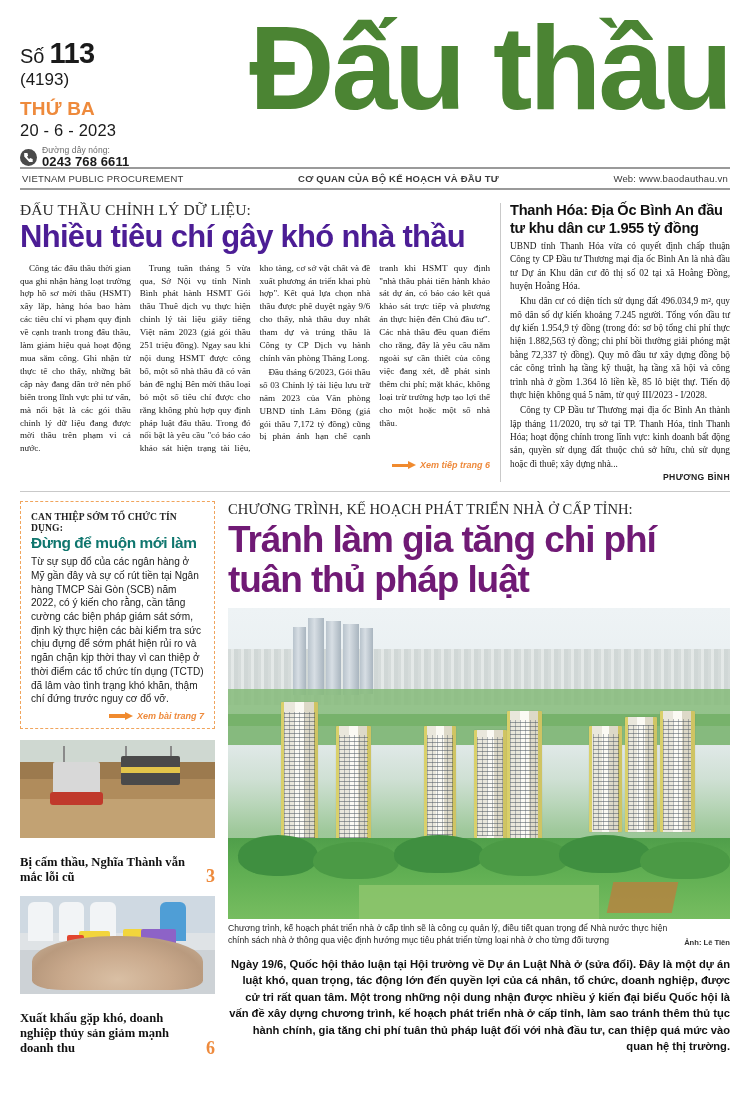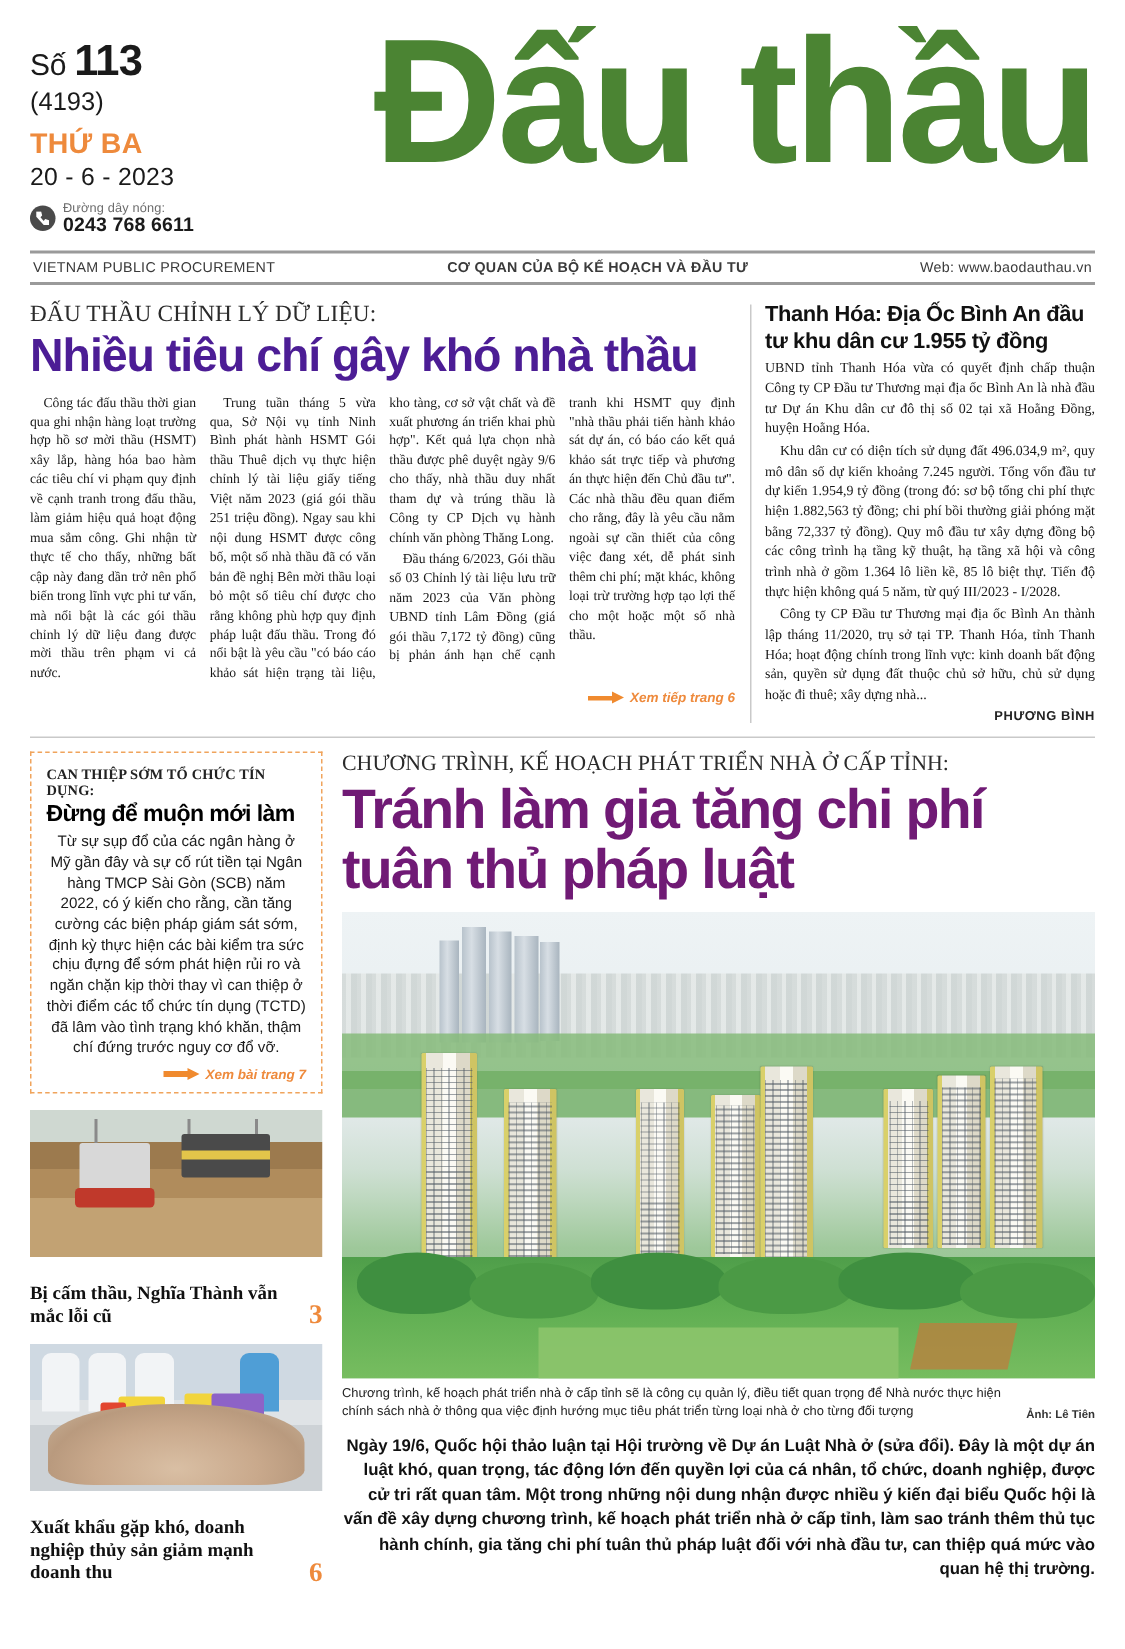--- a/index.html
+++ b/index.html
@@ -8,21 +8,21 @@
     width: 750px; height: 1099px;
     background: #ffffff;
     font-family: "Liberation Serif", serif;
     overflow: hidden;
   }
   .page { position: relative; width: 750px; height: 1099px; background:#fff; padding: 0 20px; }
 
   
   .masthead { display: flex; align-items: flex-start; height: 165px; padding-top: 18px; }
   .mast-left { width: 148px; flex: 0 0 148px; padding-top: 8px; }
-  .mast-issue { font-family: "Liberation Sans", sans-serif; font-size: 20px; color:#1a1a1a; line-height: 1.05; letter-spacing:-0.2px;}
+  .mast-issue { font-family: "Liberation Sans", sans-serif; font-size: 20px; color:#1a1a1a; line-height: 1.05; letter-spacing:-0.2px;margin-top:12px;}
   .mast-issue b { font-size: 29px; font-weight: 700; letter-spacing: -0.5px; }
   .mast-code { font-family:"Liberation Sans", sans-serif; font-size: 17px; color:#1a1a1a; line-height:1.25; margin-top:1px;}
   .mast-day { font-family:"Liberation Sans", sans-serif; font-size:19px; font-weight:700; color:#ee8a3c; margin-top:7px; letter-spacing:0.2px;}
   .mast-date { font-family:"Liberation Sans", sans-serif; font-size:16.5px; color:#1a1a1a; margin-top:1px; letter-spacing:0.2px;}
   .mast-hot { display:flex; align-items:center; gap:5px; margin-top:6px; }
   .phone-circle { width:17px; height:17px; border-radius:50%; background:#4a4a4a; position:relative; flex:0 0 17px;}
   .phone-circle::before{
     content:""; position:absolute; left:4.2px; top:3.6px; width:8.5px; height:9.5px;
     background:#fff;
     clip-path: polygon(0% 0%, 38% 0%, 46% 30%, 33% 42%, 58% 68%, 70% 55%, 100% 64%, 100% 100%, 62% 100%, 0% 38%);
@@ -94,25 +94,25 @@
   .low-left { width:195px; flex:0 0 195px; }
   .low-right { flex:1; padding-left:13px; }
 
   .dashbox { border:1.4px dashed #f0a45c; padding:9px 10px 7px 10px; }
   .dashbox .dk {
     font-family:"Liberation Serif", serif; font-size:9.6px; color:#222;
     font-weight:700; letter-spacing:0.1px; font-variant:small-caps; text-transform:uppercase;
   }
   .dashbox .dh {
     font-family:"Liberation Sans", sans-serif; font-weight:700; font-size:15.4px;
-    color:#000000; margin-top:2px; letter-spacing:-0.4px; line-height:1.1;
+    color:#0f766e; margin-top:2px; letter-spacing:-0.4px; line-height:1.1;
   }
   .dashbox .dp {
     font-family:"Liberation Sans", sans-serif; font-size:10.1px; line-height:1.36;
-    color:#1b1b1b; text-align:center; margin-top:3px;
+    color:#1b1b1b; text-align:left; margin-top:3px;
   }
 
   .promo { margin-top:11px; }
   .promo .ph { width:100%; height:98px; overflow:hidden; position:relative; }
   .promo .prow { display:flex; align-items:flex-start; justify-content:space-between; margin-top:17px; gap:6px; }
   .promo .ptitle {
     font-family:"Liberation Serif", serif; font-weight:700; font-size:12.6px;
     line-height:1.2; color:#111;
   }
   .promo .pnum {

